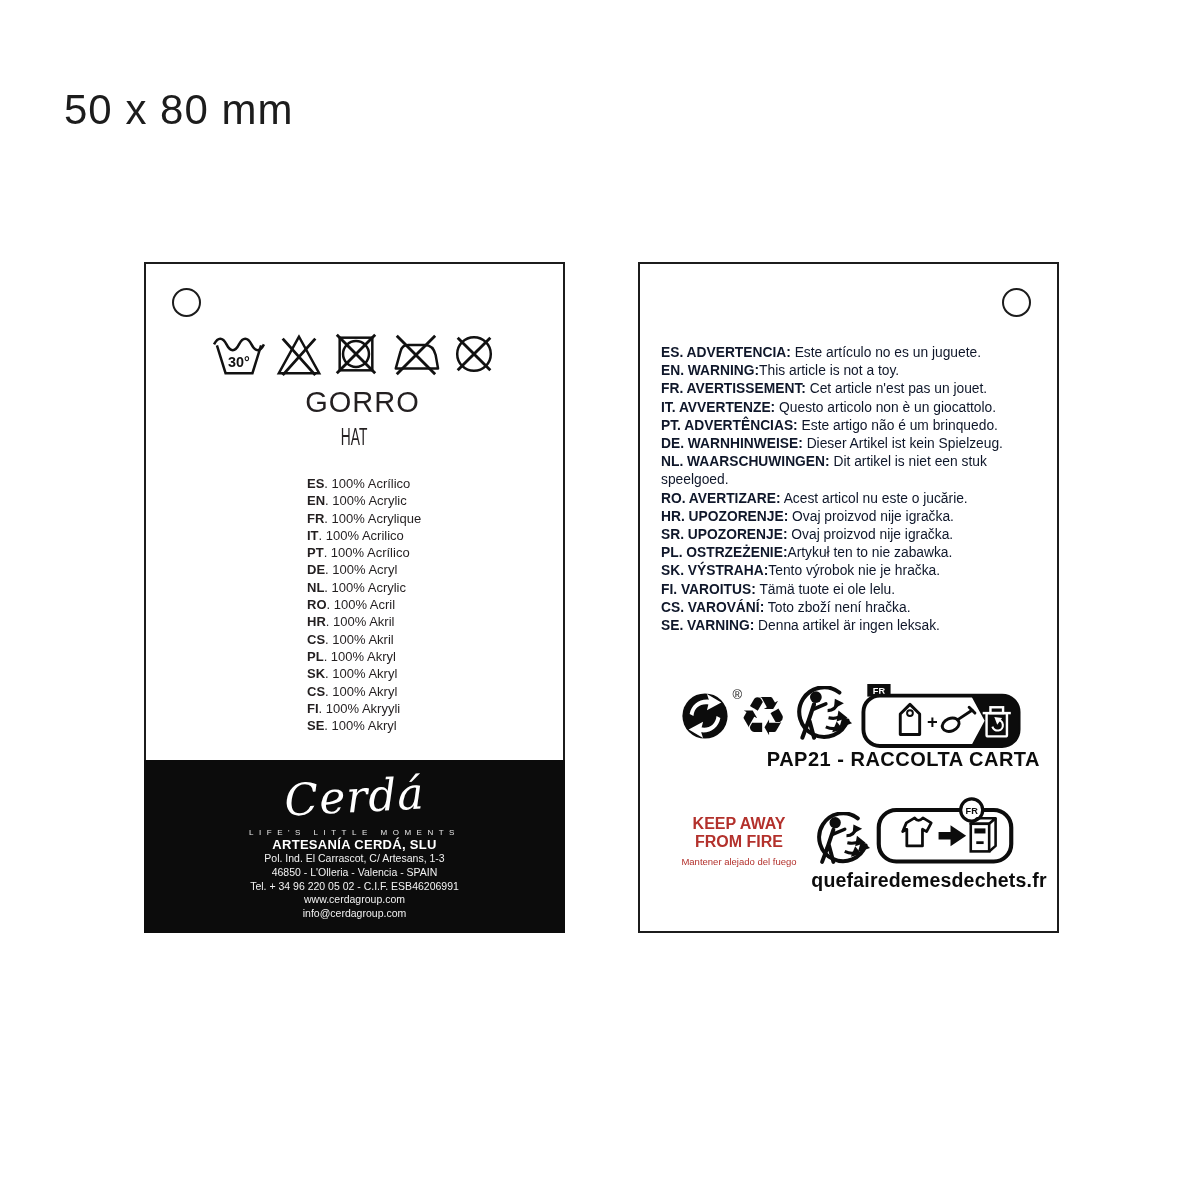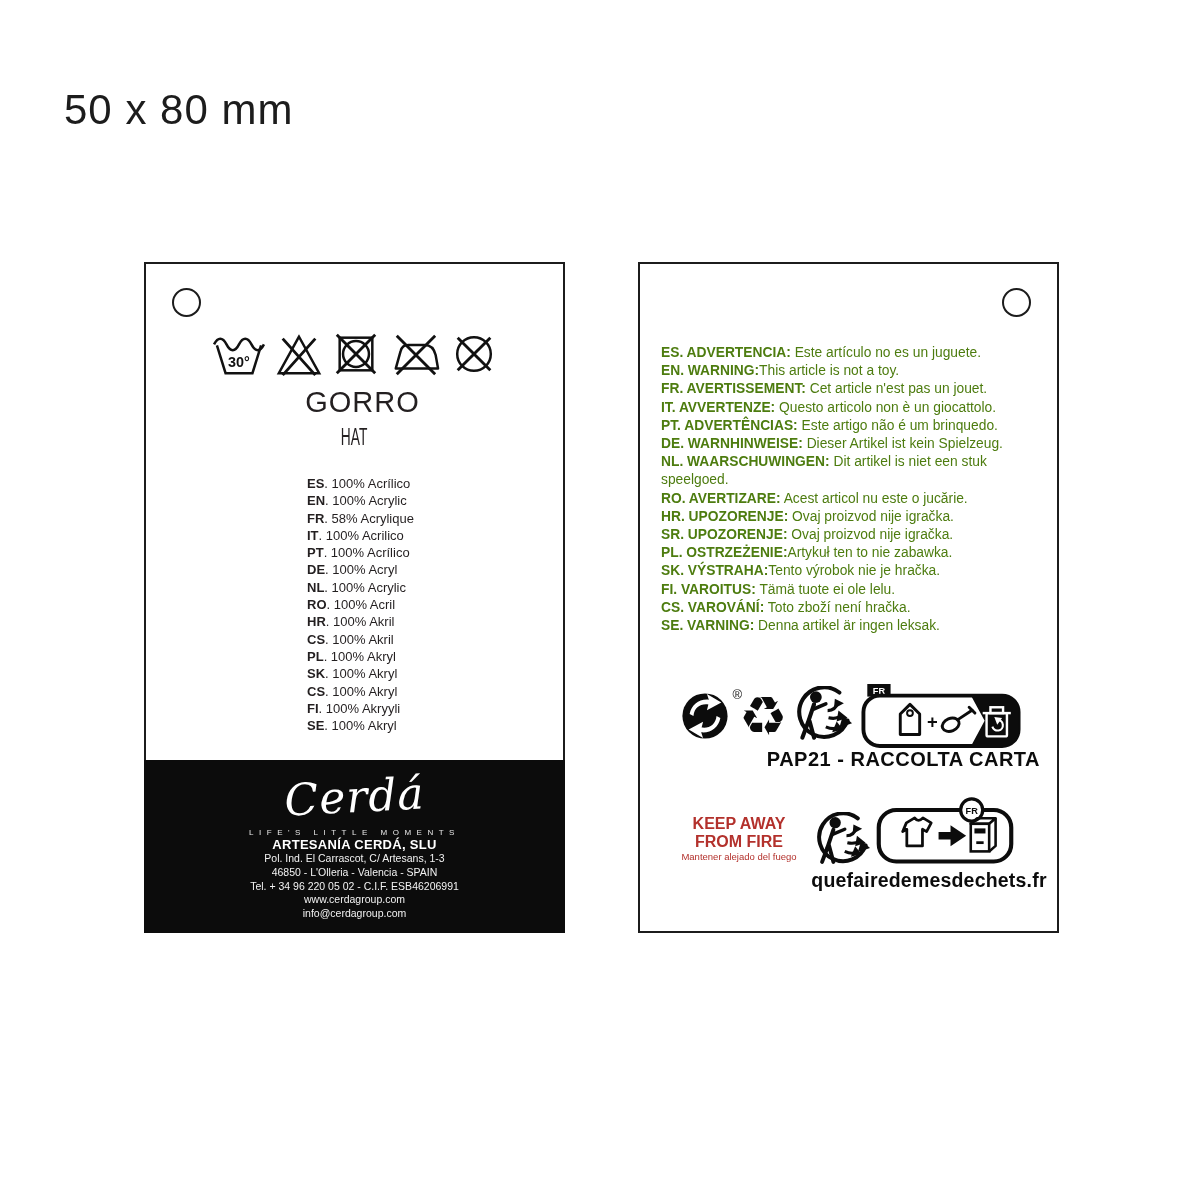--- a/index.html
+++ b/index.html
@@ -36,30 +36,30 @@
   }
   .brand-script{
     font-family:"DejaVu Serif",serif;font-style:italic;font-size:44px;line-height:46px;
     margin-top:14px;letter-spacing:1px;transform:rotate(-3deg);
   }
   .brand-tagline{font-size:8px;letter-spacing:5.5px;margin-top:8px;color:#e8e8e8;}
   .brand-company{font-size:13px;font-weight:bold;letter-spacing:.3px;}
   .brand-line{font-size:10.5px;line-height:13.8px;color:#f2f2f2;}
 
   
-  .warnings{position:absolute;left:21px;top:80px;width:382px;font-size:13.8px;line-height:18.2px;color:#4d7c0f;}
+  .warnings{position:absolute;left:21px;top:80px;width:382px;font-size:13.8px;line-height:18.2px;color:#0f172a;}
   .warnings .b{font-weight:bold;}
   .icons-row{position:absolute;left:40px;top:420px;display:flex;align-items:center;gap:9px;}
   .greendot-wrap{position:relative;}
   .reg-mark{position:absolute;right:-12px;top:-4px;font-size:13px;color:#111;}
   .recycle-glyph{font-size:54px;line-height:54px;color:#0c0c0c;margin-top:-4px;}
   .pap-label{position:absolute;left:110px;top:484px;width:290px;text-align:right;font-weight:bold;font-size:20px;letter-spacing:.5px;color:#0c0c0c;}
   .fire-block{position:absolute;left:36px;top:551px;width:126px;text-align:center;color:#b3312c;}
   .fire-main{font-weight:bold;font-size:16px;line-height:18px;}
-  .fire-sub{font-size:9.5px;}
+  .fire-sub{font-size:9.5px;margin-top:5px;}
   .sort2-row{position:absolute;left:176px;top:532px;display:flex;align-items:flex-end;gap:6px;}
   .waste-url{position:absolute;left:168px;top:605px;width:242px;text-align:center;font-weight:bold;font-size:19.5px;letter-spacing:.2px;color:#0c0c0c;}
   svg text{font-family:"Liberation Sans",sans-serif;}
 </style>
 </head>
 <body>
 
 <div>
   <div class="page-title">50 x 80 mm</div>
 
@@ -102,21 +102,21 @@
     </div>
 
     <div class="product-name">GORRO</div>
     <div class="product-alt">
       <span>HAT</span>
     </div>
 
     <div class="comp-list">
       <div><b>ES</b><span>. 100% Acrílico</span></div>
       <div><b>EN</b><span>. 100% Acrylic</span></div>
-      <div><b>FR</b><span>. 58% Acrylique</span></div>
+      <div><b>FR</b><span>. 100% Acrylique</span></div>
       <div><b>IT</b><span>. 100% Acrilico</span></div>
       <div><b>PT</b><span>. 100% Acrílico</span></div>
       <div><b>DE</b><span>. 100% Acryl</span></div>
       <div><b>NL</b><span>. 100% Acrylic</span></div>
       <div><b>RO</b><span>. 100% Acril</span></div>
       <div><b>HR</b><span>. 100% Akril</span></div>
       <div><b>CS</b><span>. 100% Akril</span></div>
       <div><b>PL</b><span>. 100% Akryl</span></div>
       <div><b>SK</b><span>. 100% Akryl</span></div>
       <div><b>CS</b><span>. 100% Akryl</span></div>

